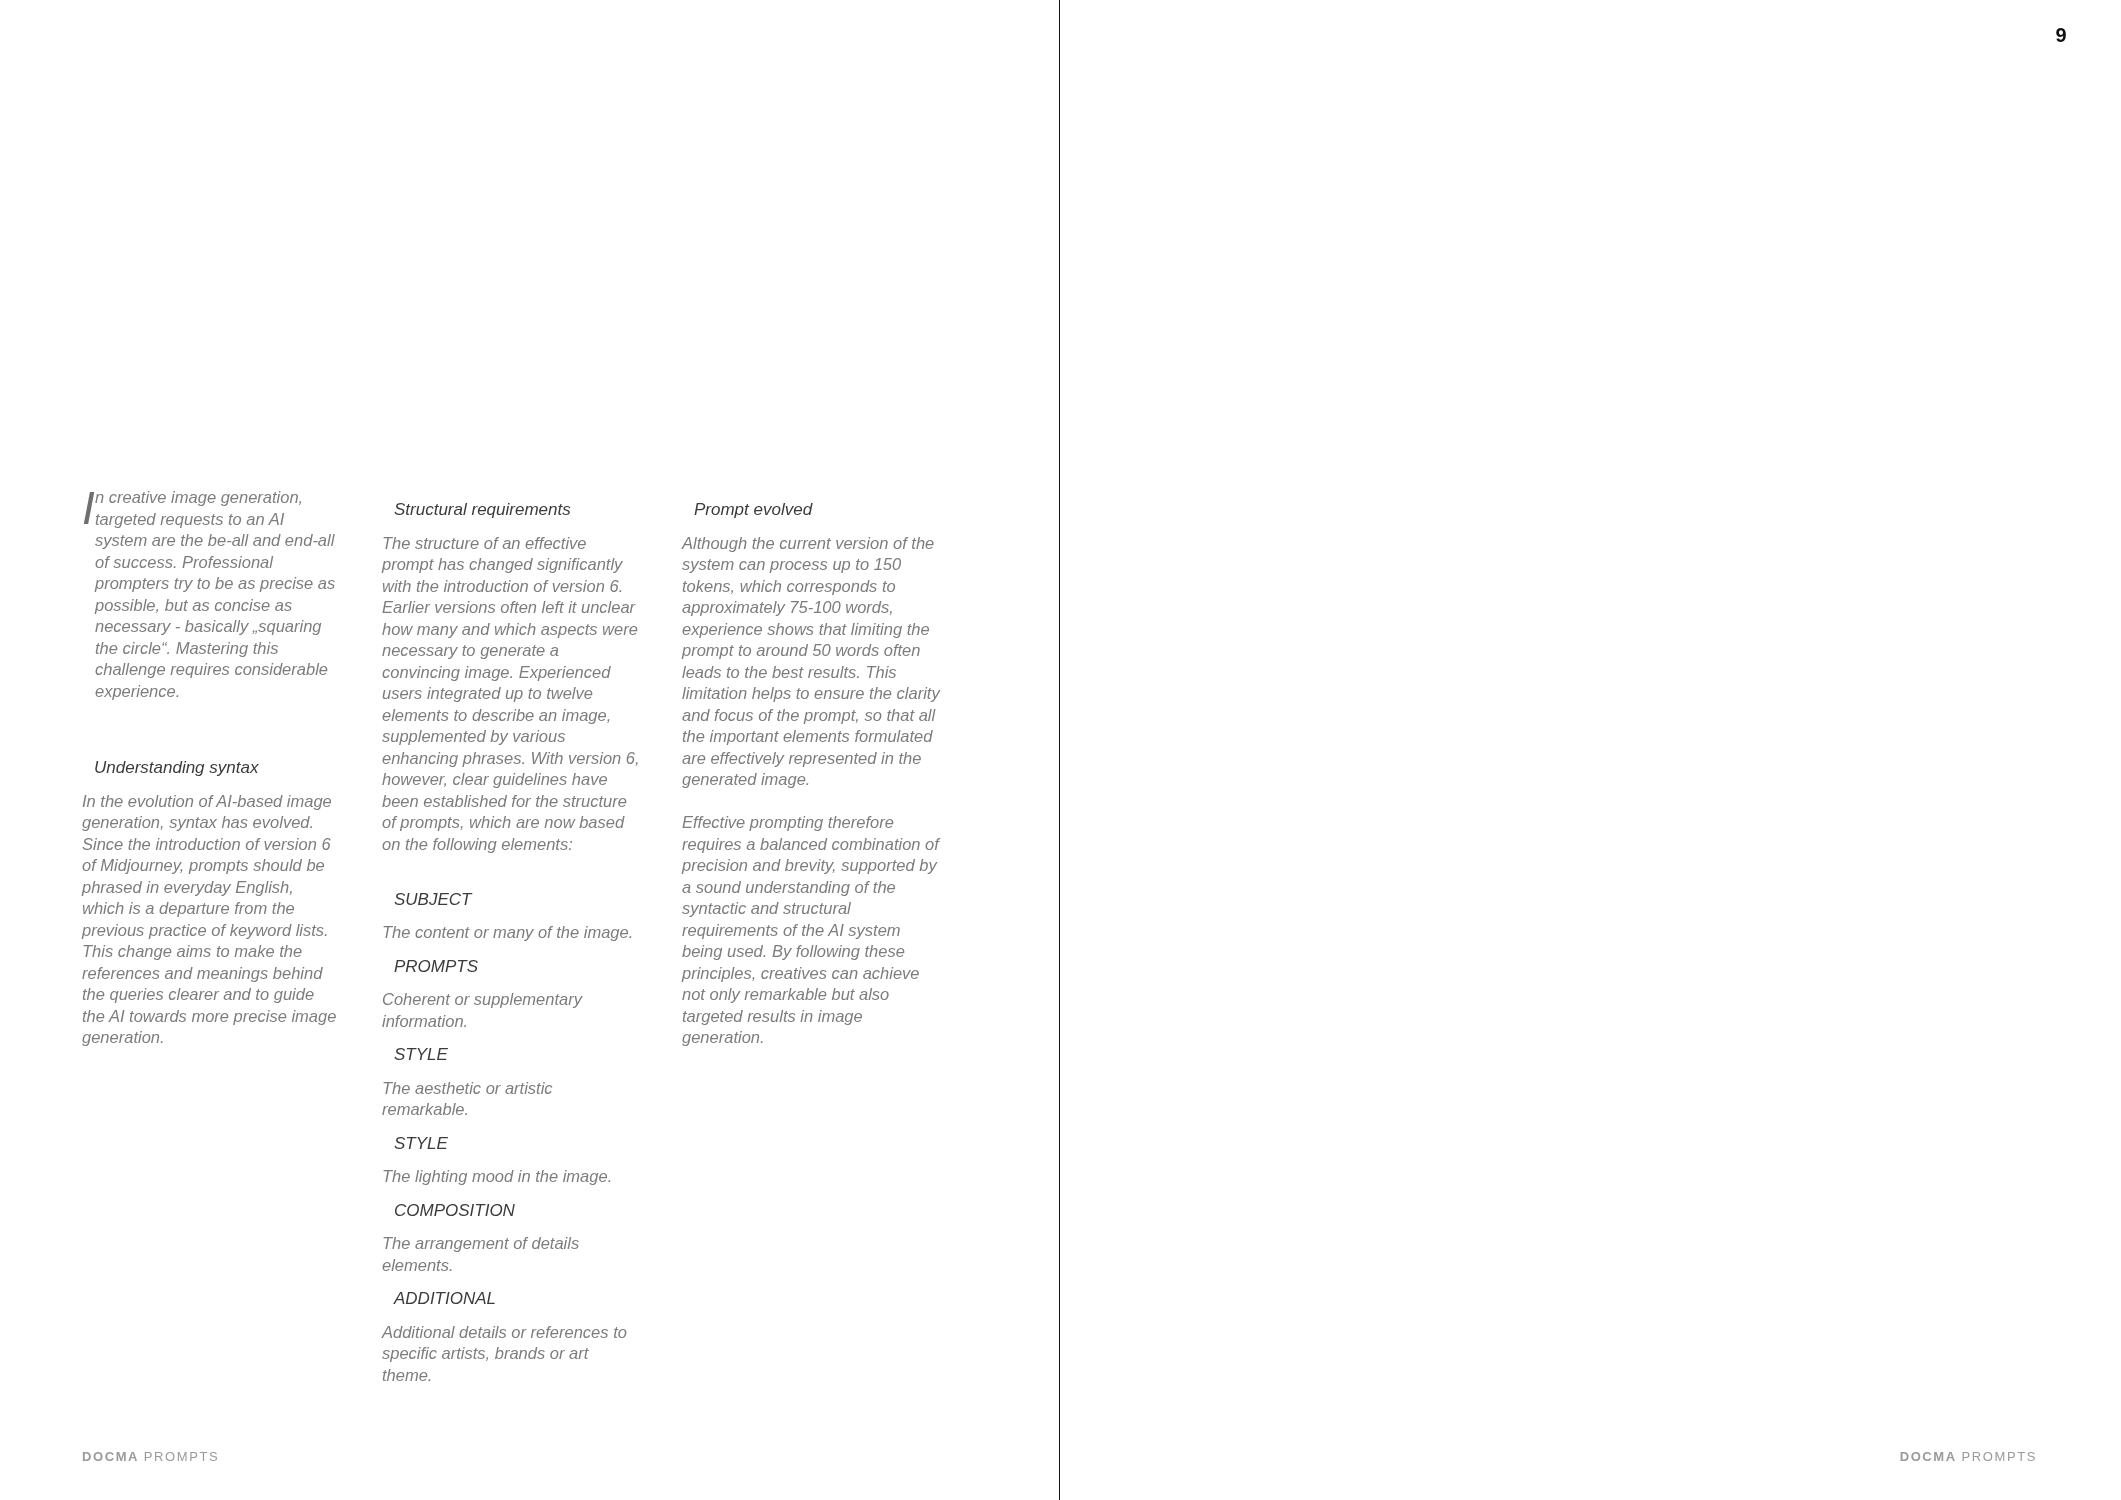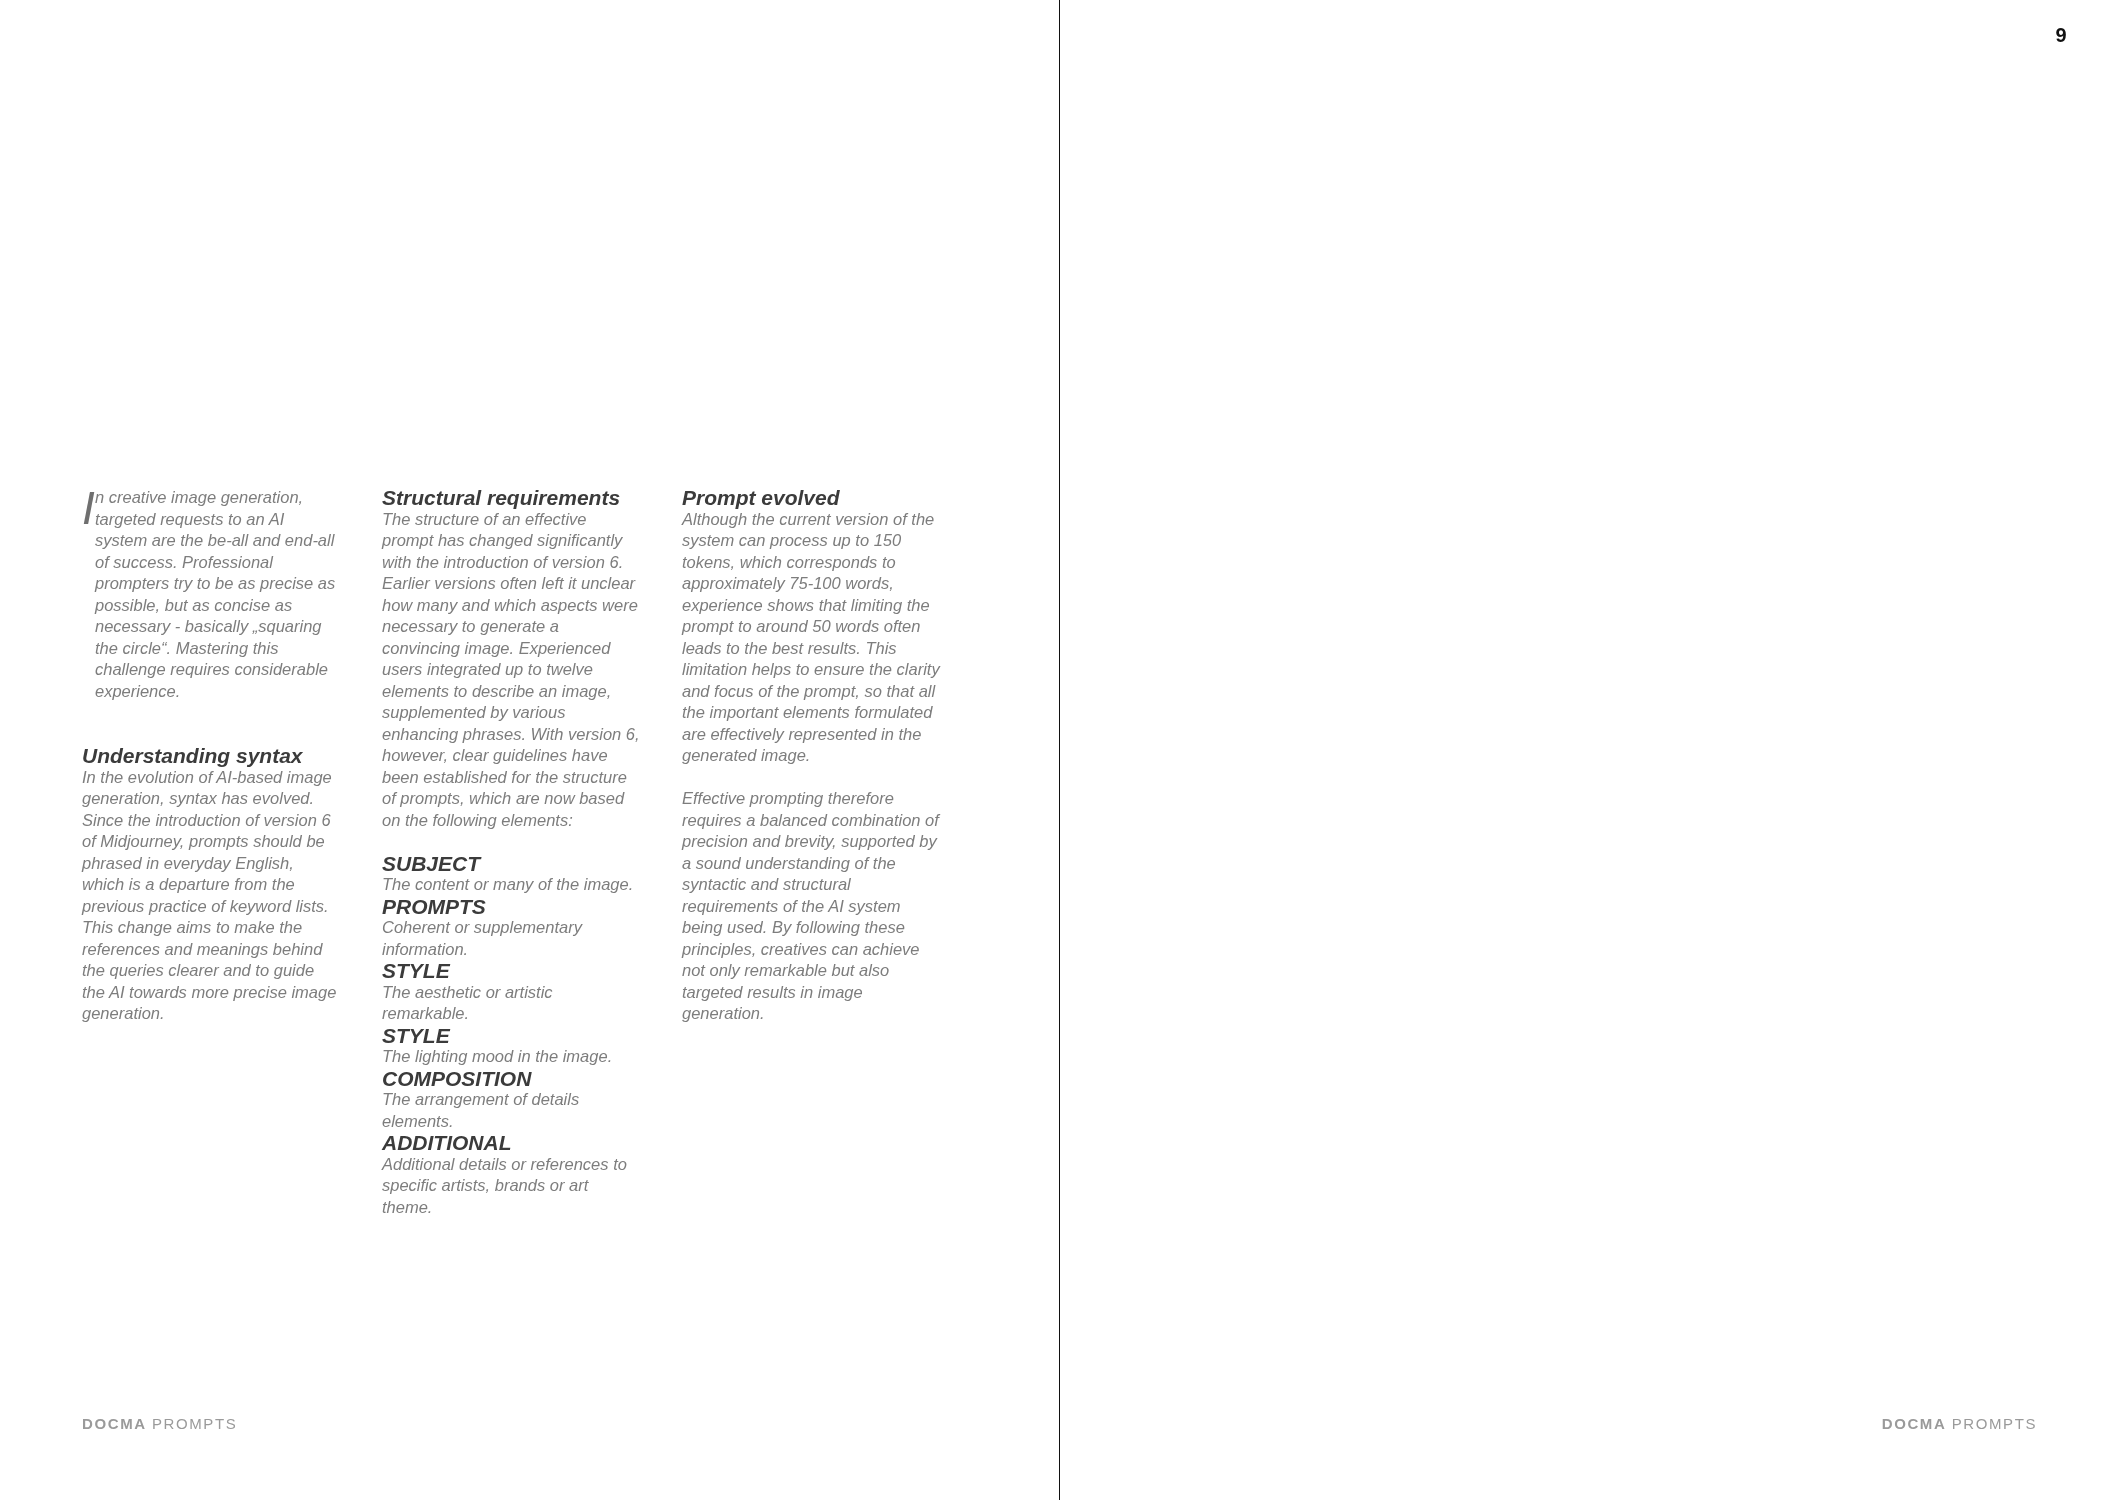--- a/index.html
+++ b/index.html
@@ -69,42 +69,42 @@
   .page-left .col p,
   .page-left .col h4 {
     font-style: italic;
     color: #7d7d7d;
   }
   .page-left .col p.dark,
   .page-left .col h4.dark {
     color: #3b3b3b;
   }
   .page-left h4 {
-    margin: 0;
-    font-size: 21px;
+    margin: 12px;
+    font-size: 17px;
     line-height: 21.5px;
-    font-weight: bold;
+    font-weight: normal;
   }
   .dropcap-para {
     position: relative;
     padding-left: 13px;
   }
   .dropcap {
     position: absolute;
     left: 0;
     top: 1px;
     font-size: 46px;
     line-height: 40px;
     font-weight: normal;
   }
   .page-left .dropcap { font-style: italic; color: #6f6f6f; }
   .footer {
     position: absolute;
-    bottom: 68px;
-    font-size: 15px;
+    bottom: 36px;
+    font-size: 13px;
     font-weight: bold;
     letter-spacing: 1.6px;
     color: #9a9a9a;
     text-align: right;
   }
   .footer .thin {
     font-weight: normal;
     letter-spacing: 1.6px;
   }
   .footer-left { left: 82px; }

